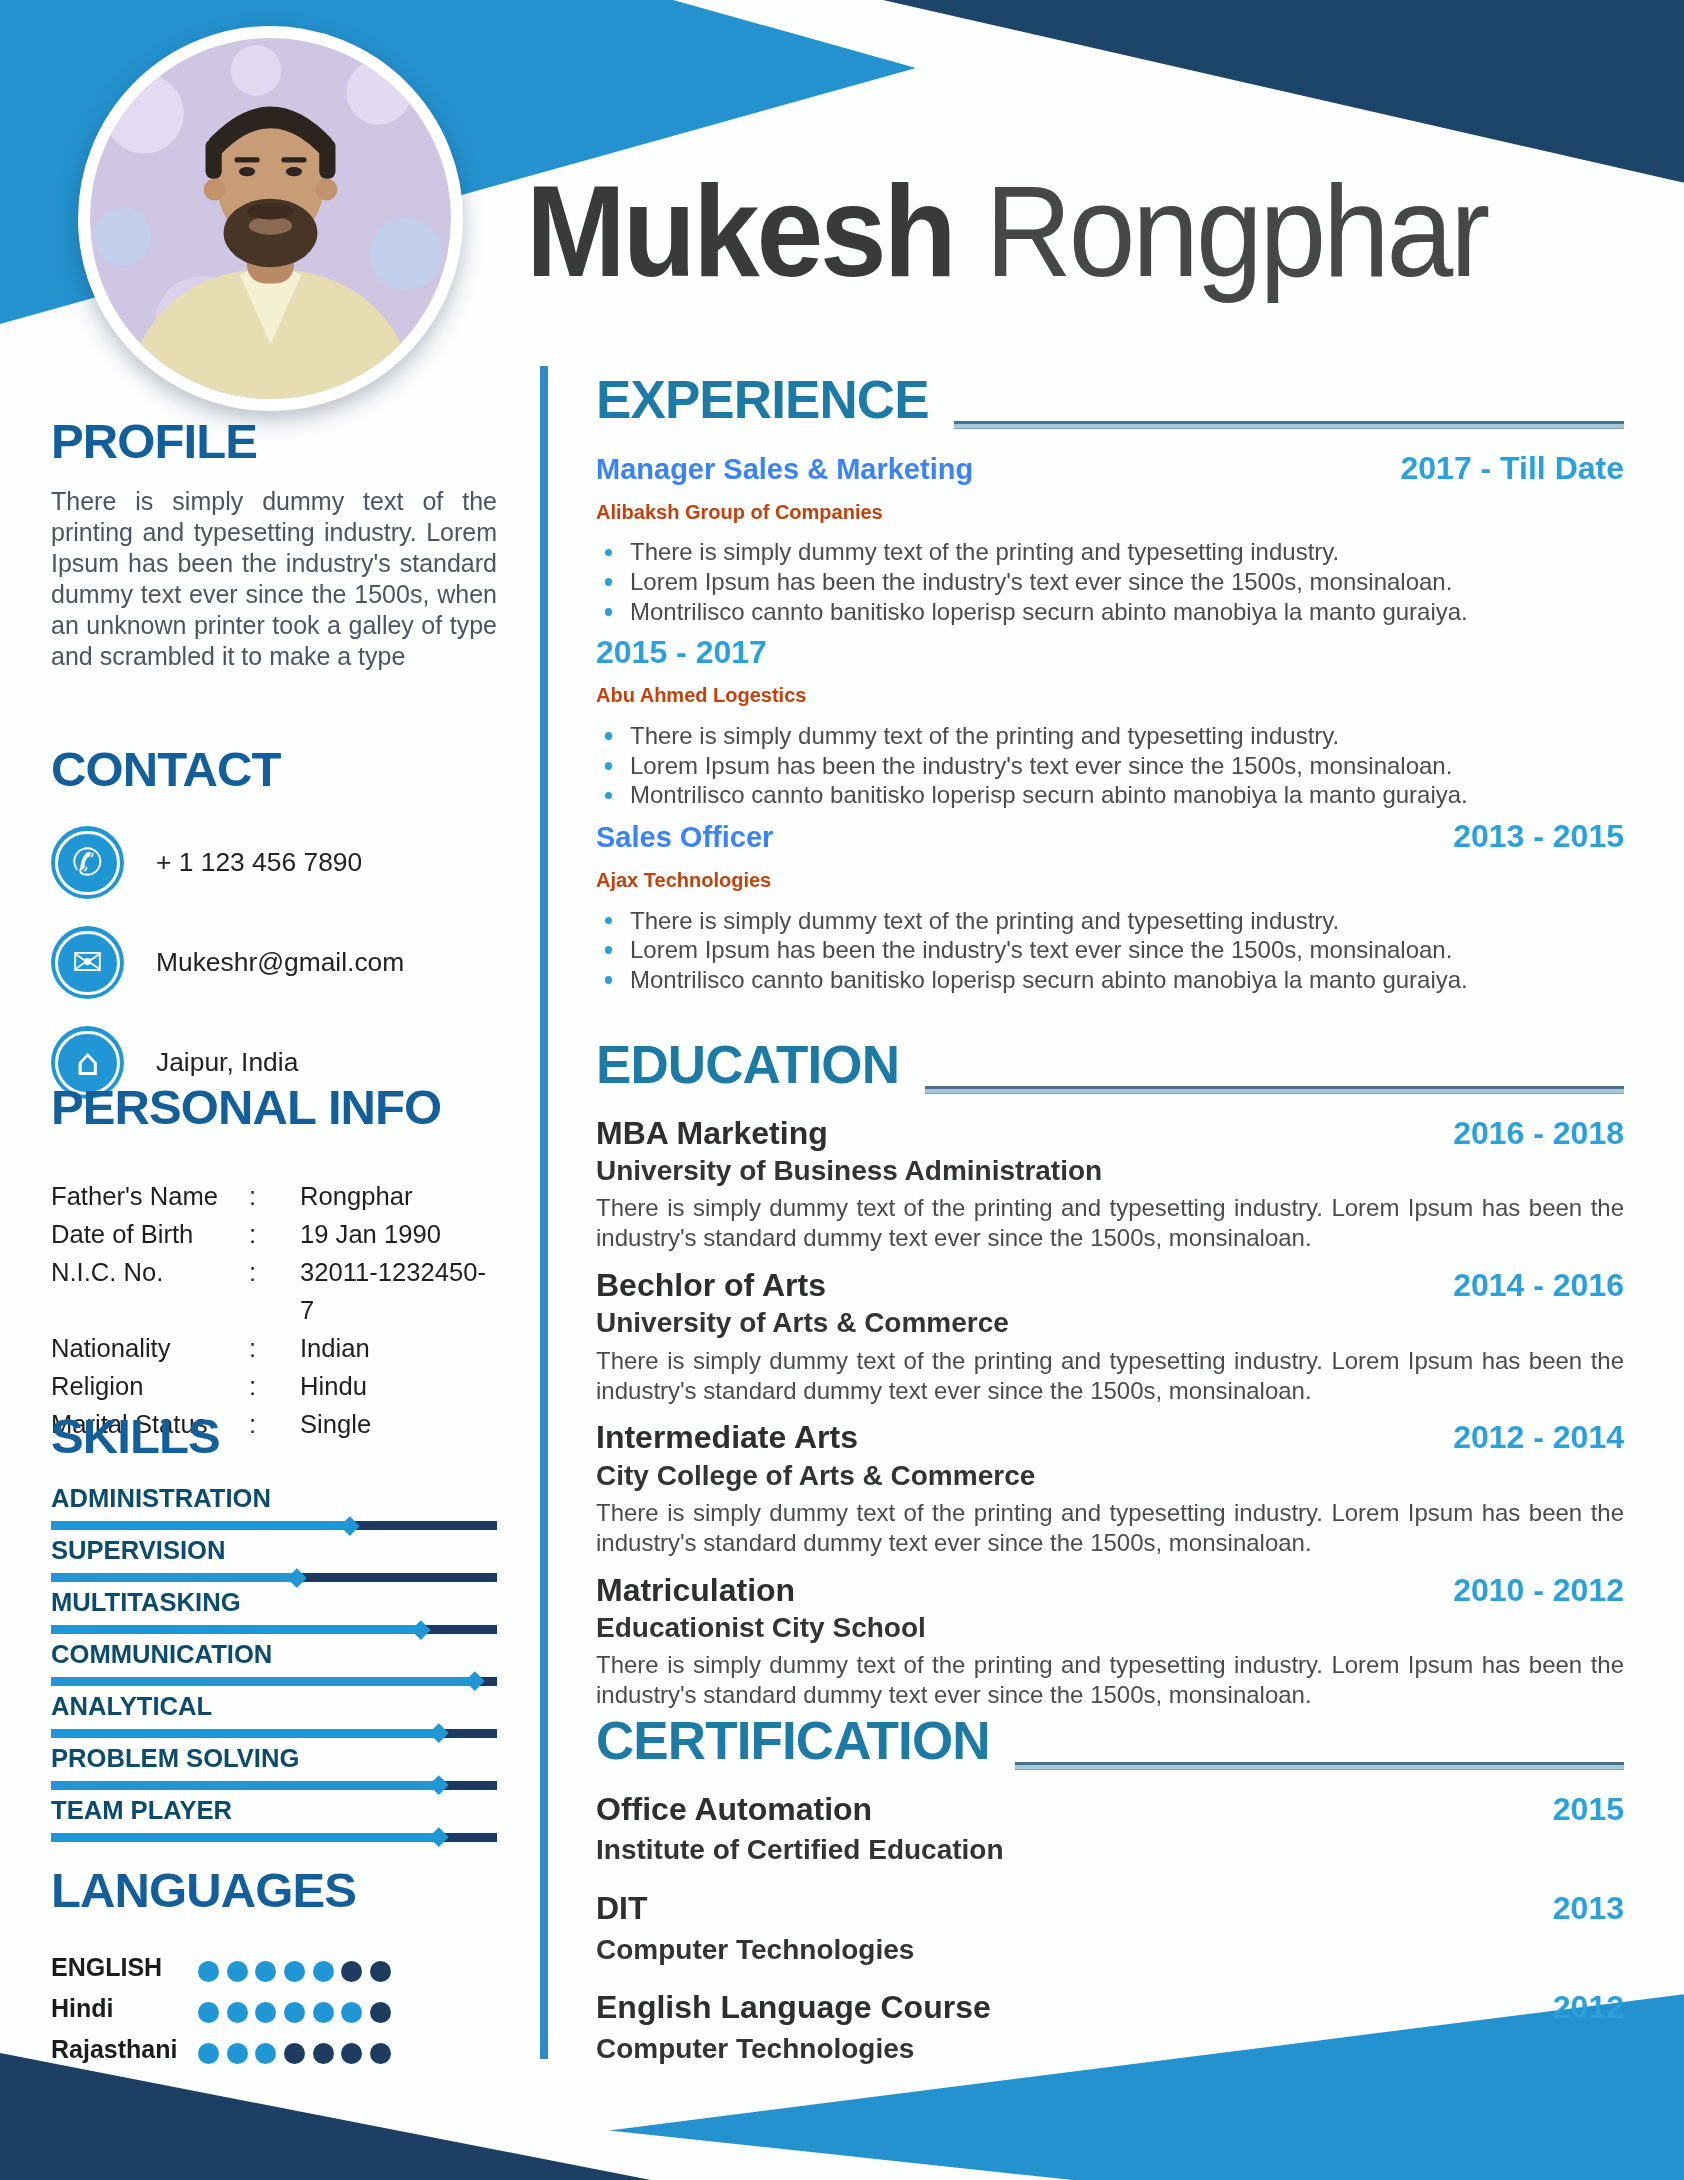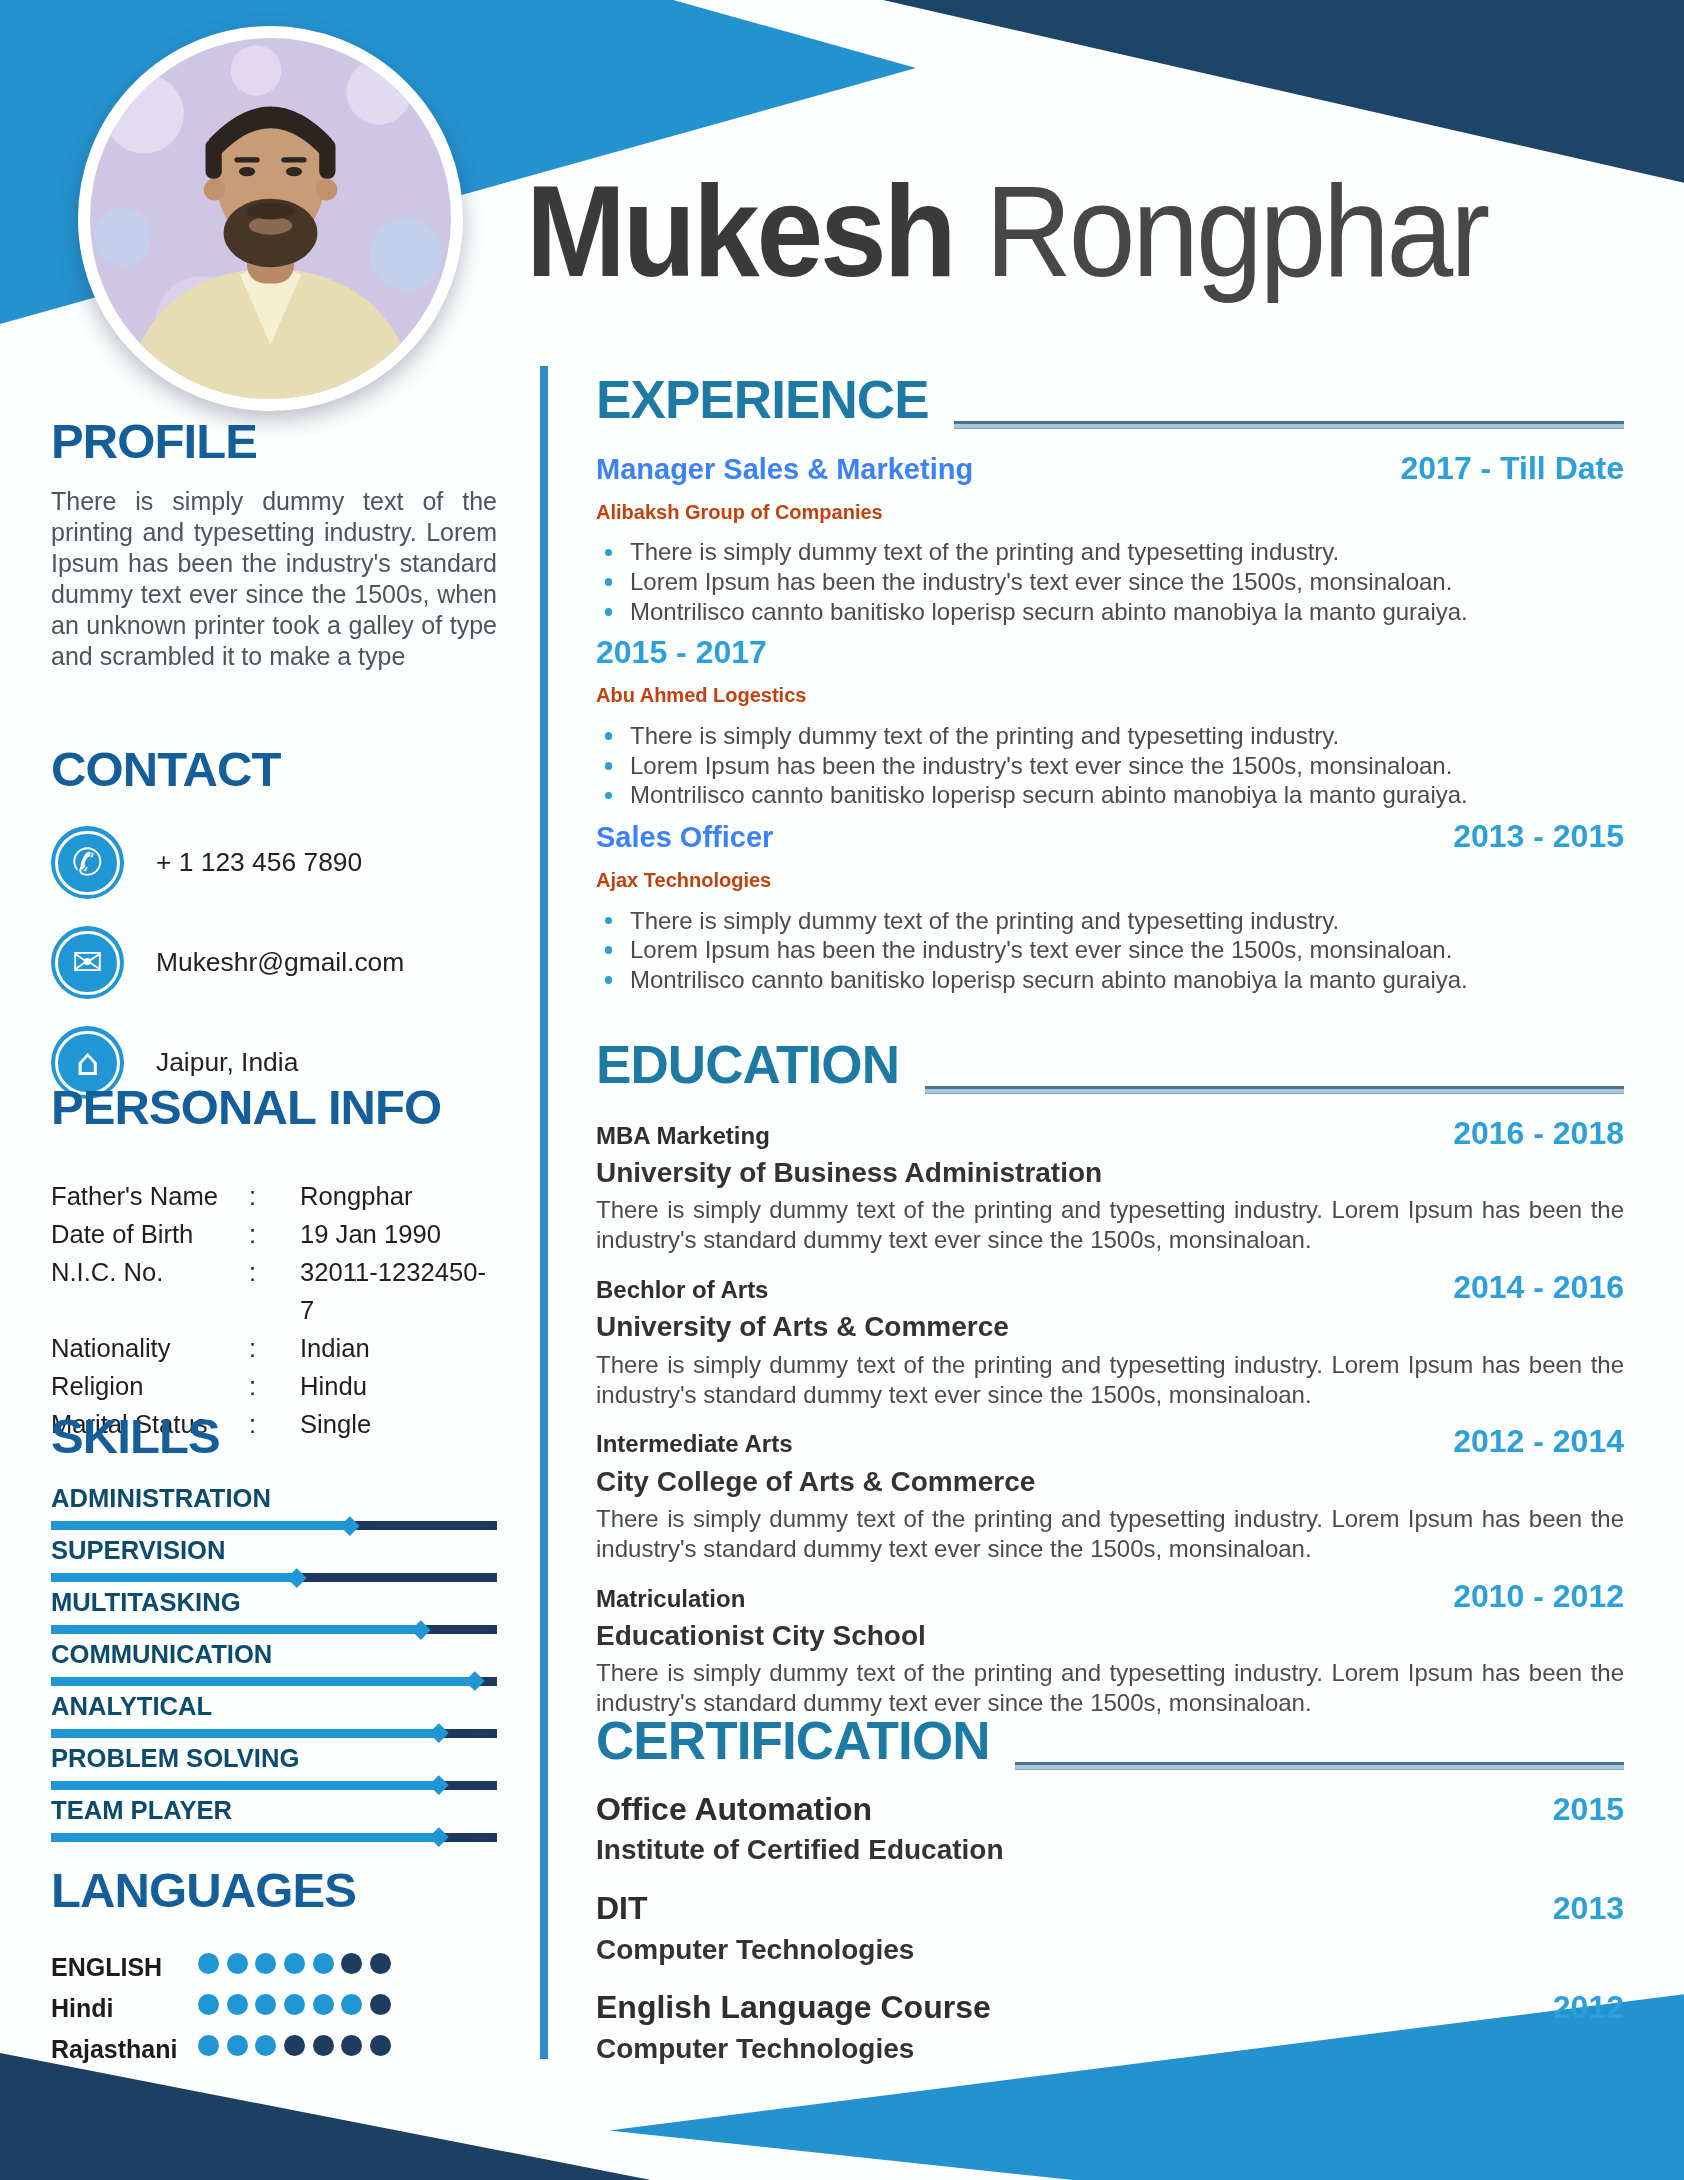--- a/index.html
+++ b/index.html
@@ -57,21 +57,21 @@
   .skills-list{margin-top:22px;}
   .skill{margin-bottom:6.8px;}
   .skill-label{font-size:25.6px;font-weight:700;color:#0c4a6e;line-height:29px;}
   .skill-bar{position:relative;height:8.5px;background:#1d3a5e;margin-top:7.7px;}
   .skill-fill{position:absolute;left:0;top:0;bottom:0;background:#2196d4;width:var(--pct);}
   .skill-marker{position:absolute;top:-2.6px;width:13.6px;height:13.6px;background:#2196d4;
     transform:rotate(45deg);left:calc(var(--pct) - 6.8px);}
 
   .lang-block{top:1865px;}
   .lang-list{margin-top:37px;}
-  .lang-row{display:flex;align-items:flex-start;height:29px;margin-bottom:12px;}
+  .lang-row{display:flex;align-items:flex-end;height:29px;margin-bottom:12px;}
   .lang-label{width:147px;flex:none;font-size:25px;font-weight:700;color:#1c1c1c;}
   .lang-dots{display:flex;align-items:center;}
   .dot{width:21px;height:21px;border-radius:50%;display:inline-block;margin-right:7.7px;}
   .dot-on{background:#2196d4;}
   .dot-off{background:#1e3c5f;}
 
   
   .section{position:absolute;left:596px;right:61px;z-index:2;}
   .experience{top:371px;} .education{top:1036px;} .certification{top:1712px;}
   .sec-head{display:flex;align-items:flex-end;margin-bottom:20.4px;}
@@ -83,21 +83,21 @@
   .period{font-size:32px;font-weight:700;color:#2ba0da;white-space:nowrap;}
 
   .job{margin-bottom:8.5px;}
   .job-title{font-size:29px;font-weight:700;color:#3b82f6;line-height:37px;}
   .job-company{font-size:20px;font-weight:700;color:#c2410c;margin-top:9px;line-height:31.5px;}
   .bullets{list-style:none;margin:10.2px 0 0 0;padding:0;}
   .bullets li{position:relative;padding-left:34px;font-size:24px;color:#4b4b4b;line-height:28px;margin-bottom:1.7px;}
   .bullets li::before{content:'';position:absolute;left:8.5px;top:10.2px;width:7.7px;height:7.7px;border-radius:50%;background:#2aa0d8;}
 
   .entry{margin-bottom:13.6px;}
-  .degree{font-size:24px;font-weight:700;color:#2e2e2e;line-height:36px;}
+  .degree{font-size:32px;font-weight:700;color:#2e2e2e;line-height:36px;}
   .school{font-size:28px;font-weight:700;color:#333;margin-top:3.4px;line-height:31.5px;}
   .entry-text{margin-top:6.8px;font-size:24px;line-height:30px;color:#4b4b4b;text-align:justify;}
 
   .cert{margin-bottom:24px;}
   .cert-title{font-size:32px;font-weight:700;color:#2e2e2e;line-height:36px;}
   .cert-org{font-size:28px;font-weight:700;color:#333;margin-top:6.8px;line-height:31.5px;}
 </style>
 </head>
 <body>
 

